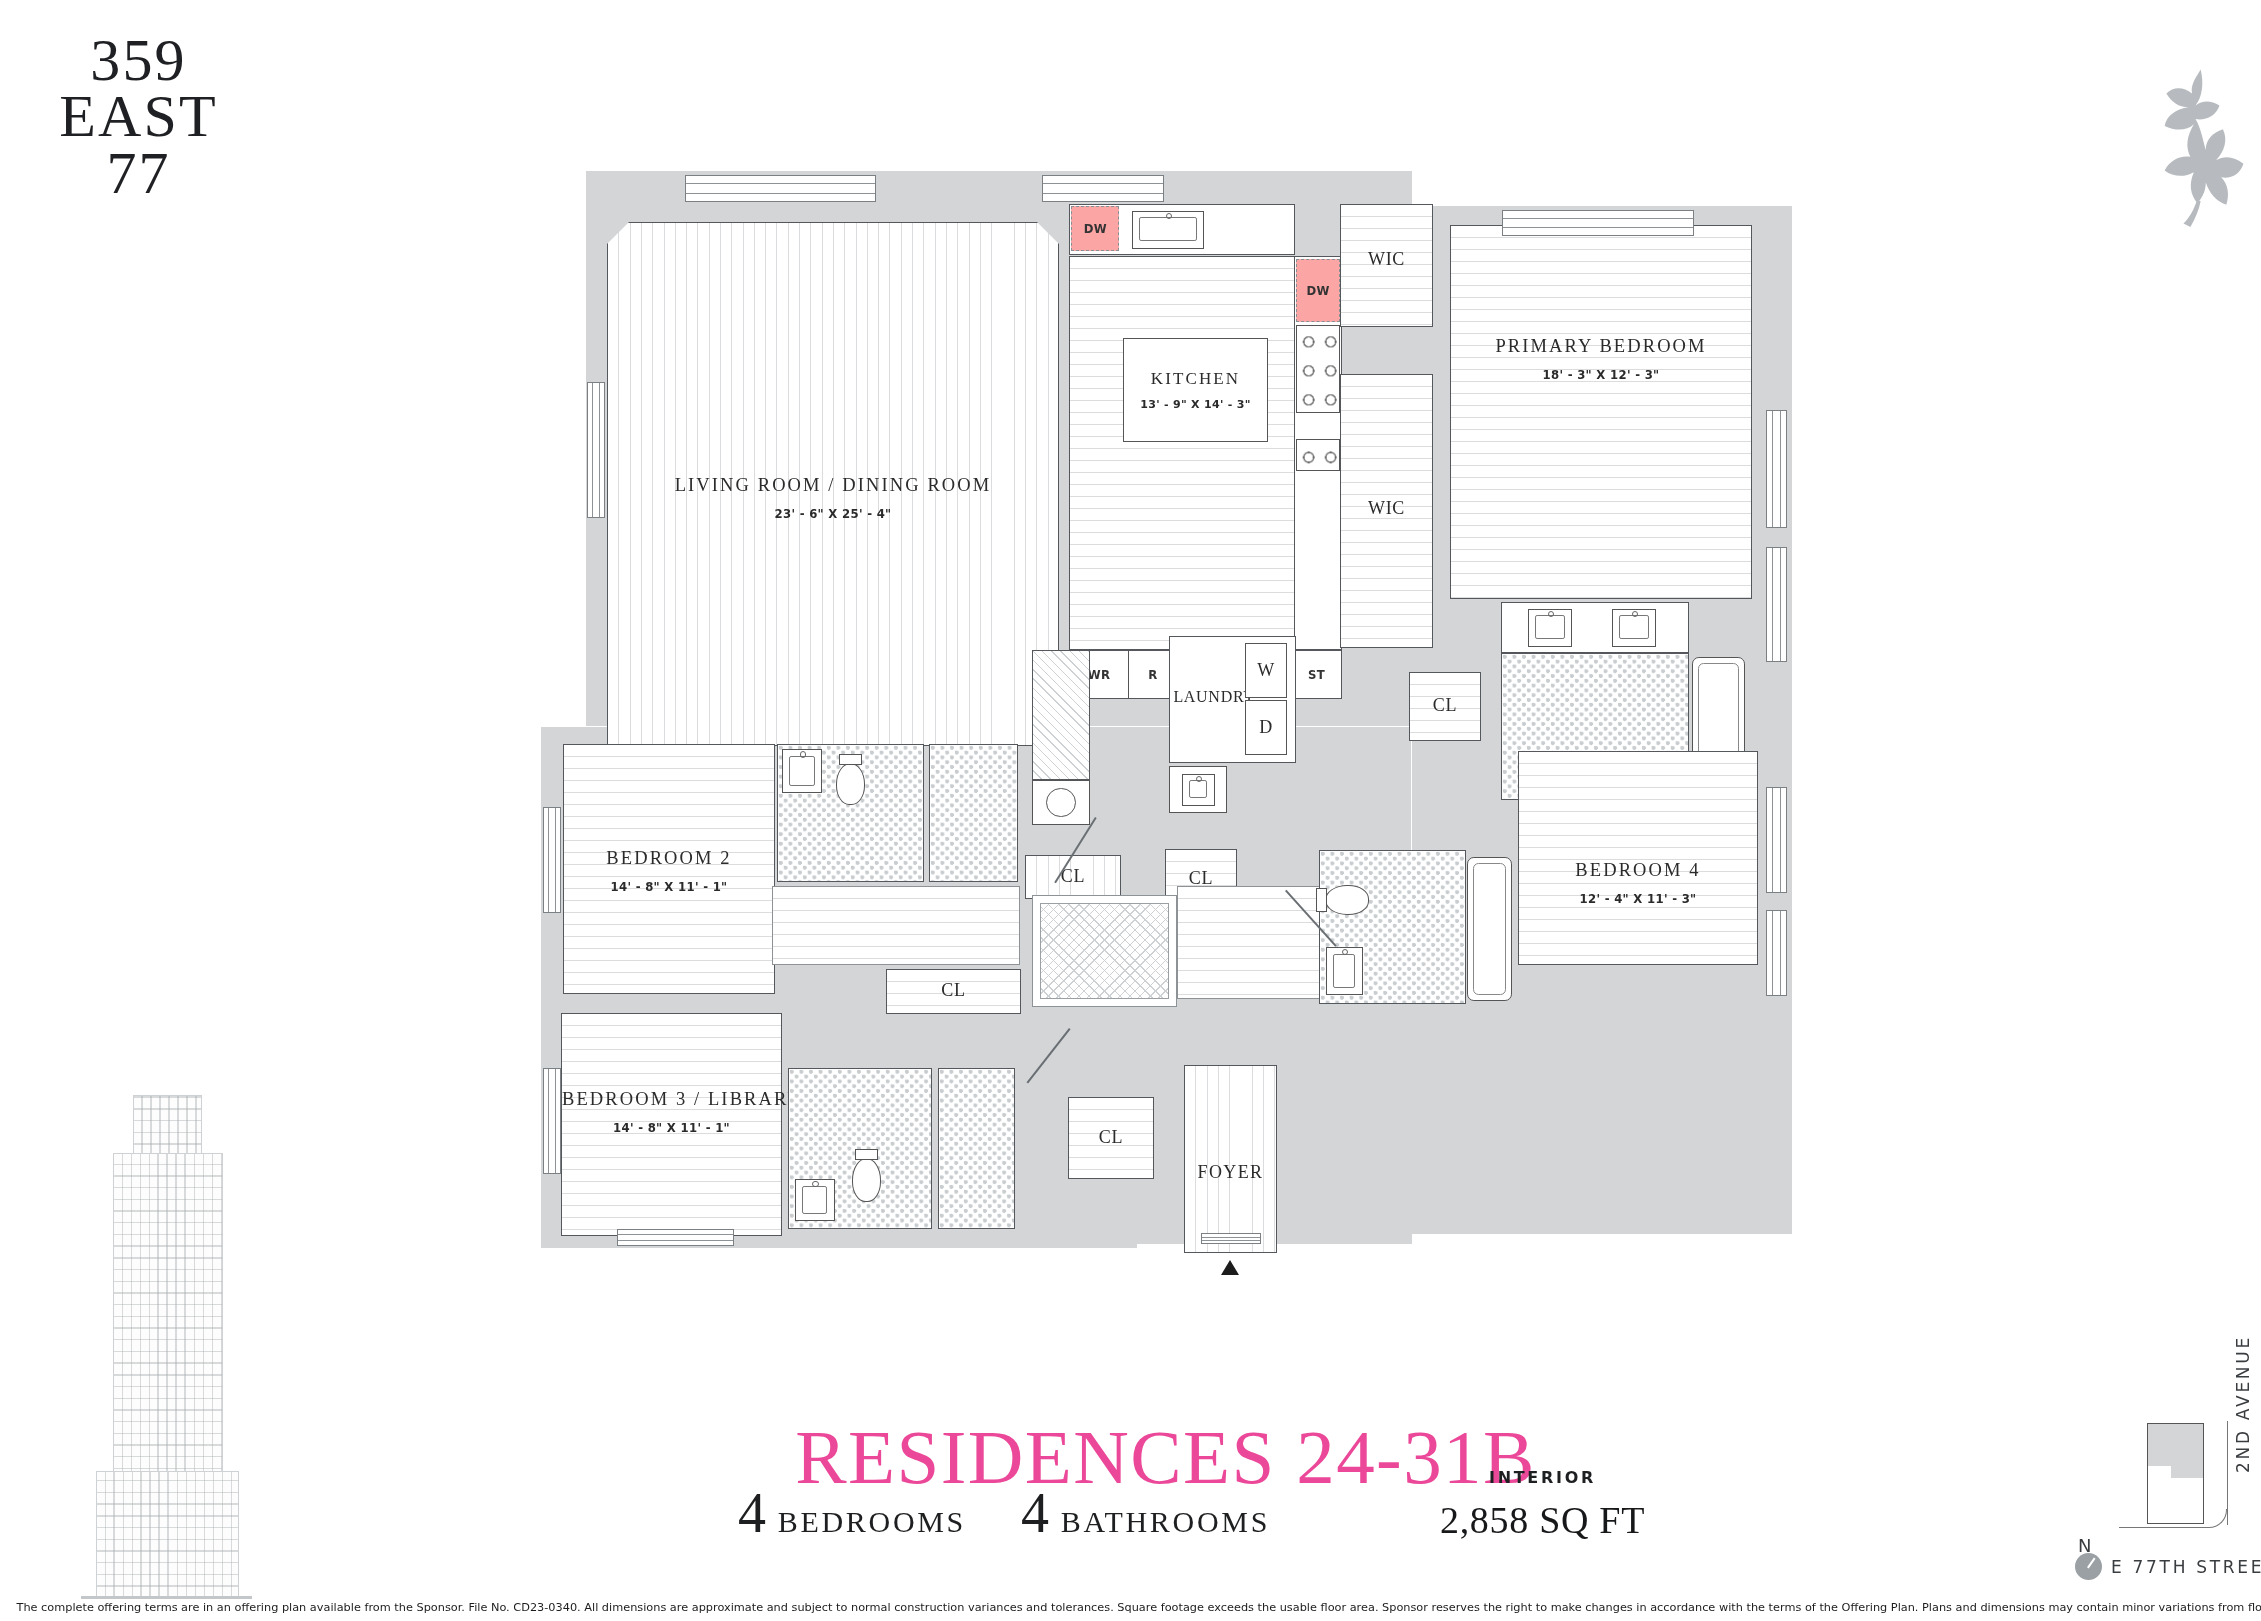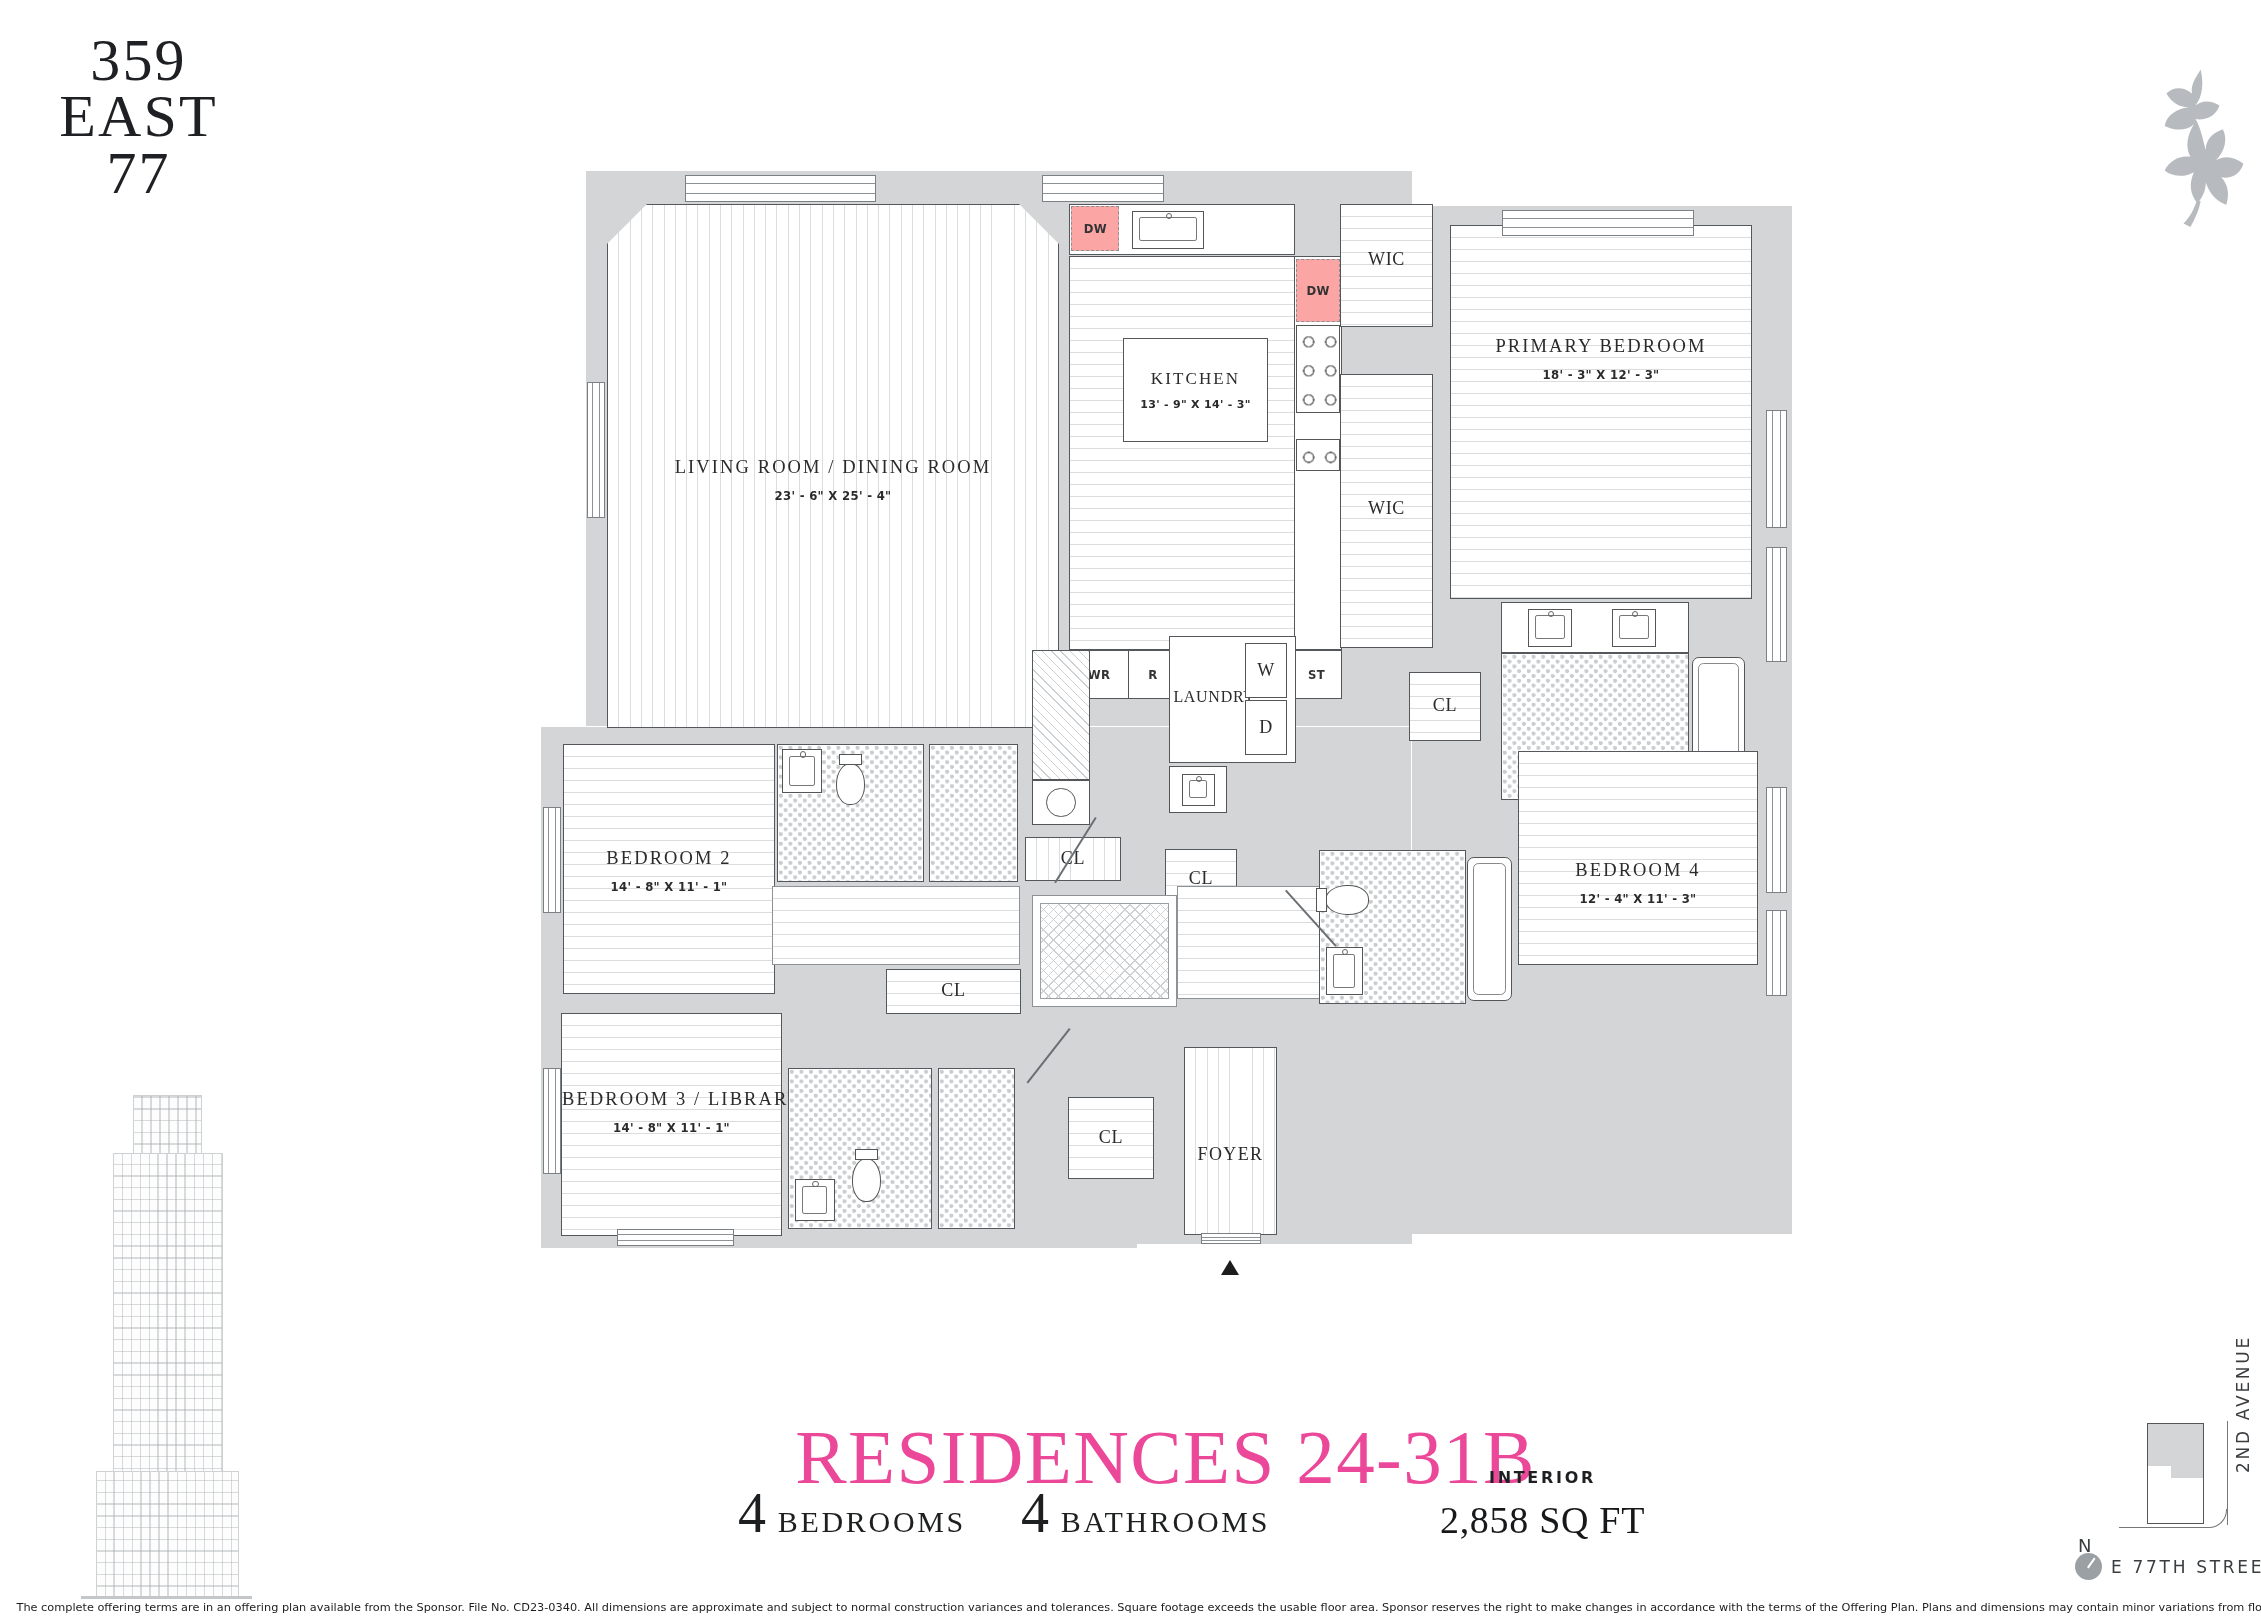--- a/index.html
+++ b/index.html
@@ -3,21 +3,21 @@
 <meta charset="utf-8">
 <style>
   html,body{margin:0;padding:0;background:#fff;}
   #canvas{position:relative;width:2261px;height:1622px;background:#fff;overflow:hidden;
           font-family:"Liberation Serif",serif;color:#222;}
   .abs{position:absolute;}
   .base{position:absolute;background:#d3d5d7;}
   .room{position:absolute;background:#fff;border:1.4px solid #54585c;box-sizing:border-box;}
   .thin{border-width:1px;}
   .hstripe{background-image:repeating-linear-gradient(180deg,transparent 0 11px,#dadcdd 11px 12px);}
-  .vstripe{background-image:repeating-linear-gradient(90deg,transparent 0 10.3px,#dadcdd 10.3px 11.3px);}
+  .vstripe{background-image:repeating-linear-gradient(90deg,transparent 0 10.3px,#dadcdd 10.3px 11.3px);margin-top:18px;}
   .dots{background-image:radial-gradient(circle at 2.7px 2.7px,#c9cdd0 1.8px,transparent 2.3px),
         radial-gradient(circle at 7.5px 7.5px,#c9cdd0 1.8px,transparent 2.3px);background-size:9.6px 9.6px;}
   .gridtile{background-image:repeating-linear-gradient(0deg,transparent 0 22.6px,#d4d7d9 22.6px 23px),
             repeating-linear-gradient(90deg,transparent 0 22.6px,#d4d7d9 22.6px 23px);}
   .chev{background-image:repeating-linear-gradient(45deg,transparent 0 6.2px,#ced1d4 6.2px 7.2px),
         repeating-linear-gradient(-45deg,transparent 0 6.2px,#ced1d4 6.2px 7.2px);}
   .hatch{background-image:repeating-linear-gradient(45deg,transparent 0 5.5px,#ced1d4 5.5px 6.5px);}
   .winh{position:absolute;background:linear-gradient(180deg,#fff 0 28%,#8d9296 28% calc(28% + 1px),#fff calc(28% + 1px) 66%,#8d9296 66% calc(66% + 1px),#fff calc(66% + 1px) 100%);border:0.7px solid #7b8084;box-sizing:border-box;}
   .winv{position:absolute;background:linear-gradient(90deg,#fff 0 28%,#8d9296 28% calc(28% + 1px),#fff calc(28% + 1px) 66%,#8d9296 66% calc(66% + 1px),#fff calc(66% + 1px) 100%);border:0.7px solid #7b8084;box-sizing:border-box;}
   .lbl{position:absolute;left:0;right:0;text-align:center;}

